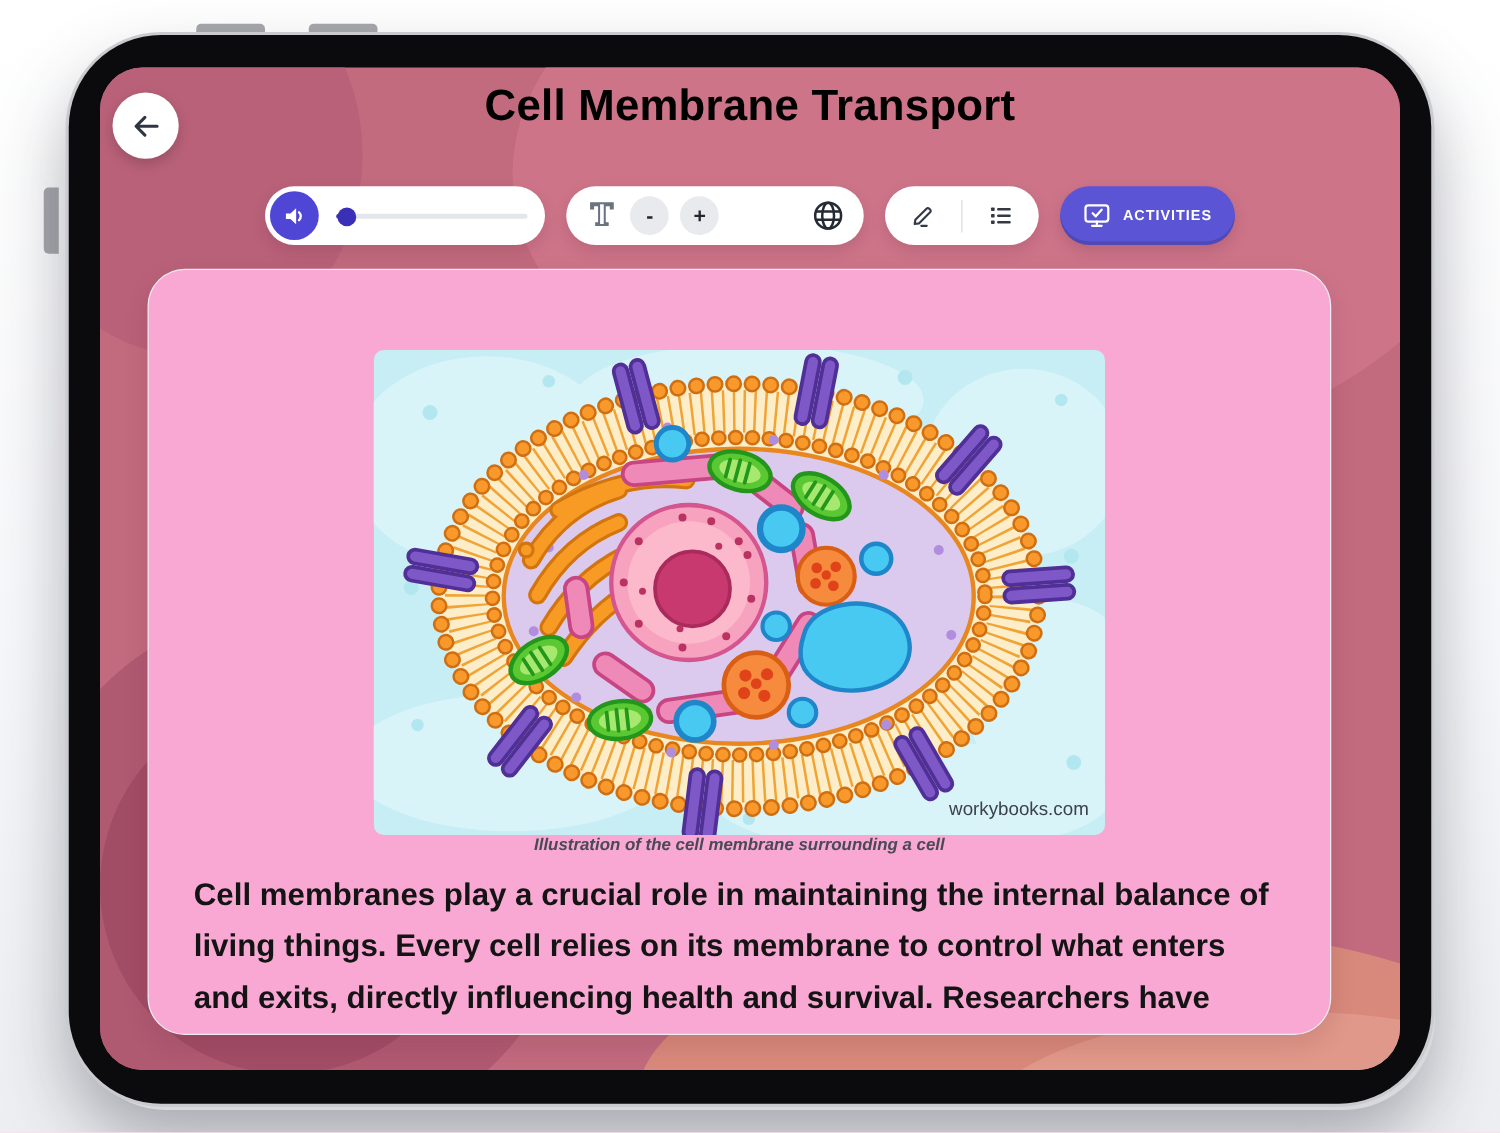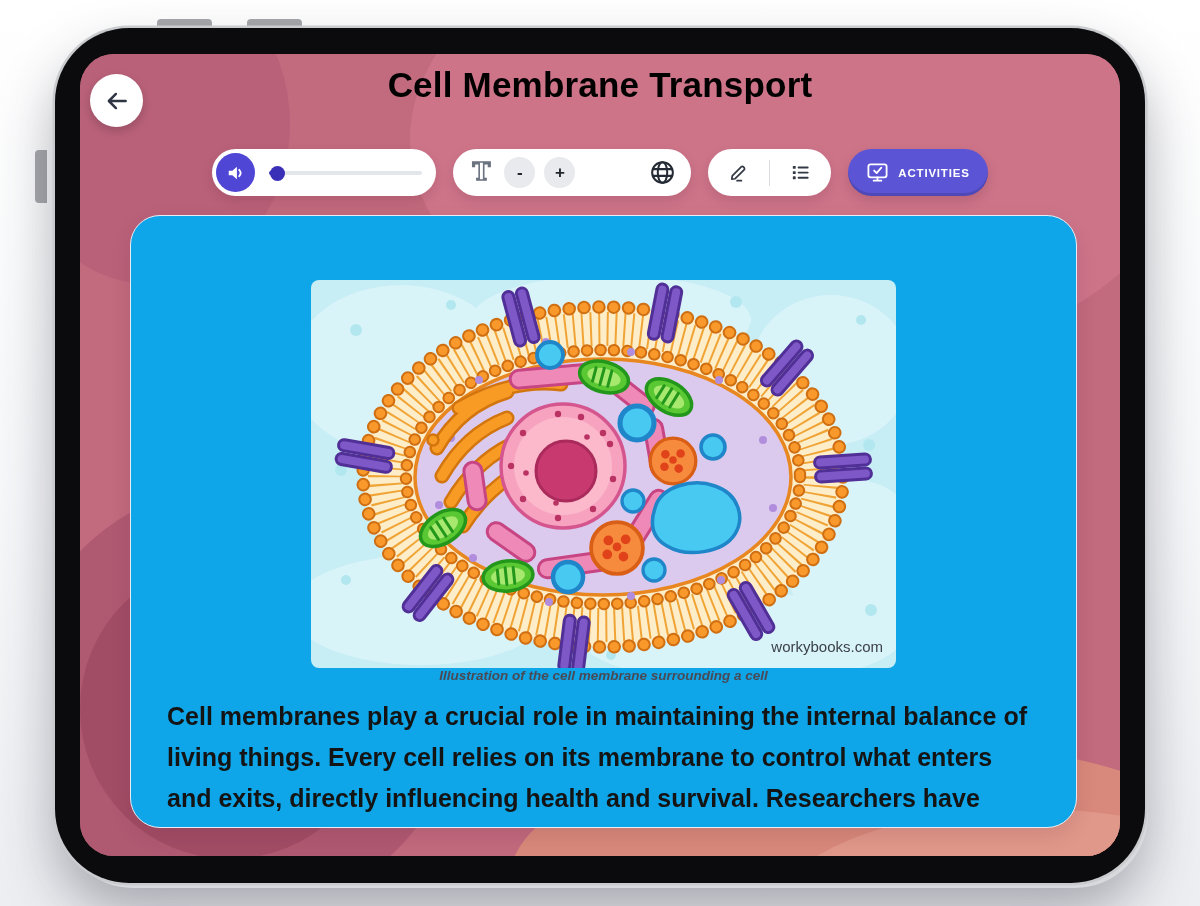--- a/index.html
+++ b/index.html
@@ -39,21 +39,21 @@
   .pill-text{width:208px;padding:0 15px;gap:9px;}
   .circle-btn{width:31px;height:31px;border-radius:50%;background:#e8eaee;border:none;display:flex;align-items:center;
               justify-content:center;font-size:17px;font-weight:700;color:#23272f;cursor:pointer;font-family:"Liberation Sans",sans-serif;}
   .globe-wrap{margin-left:auto;display:flex;cursor:pointer;}
   .pill-annot{width:123px;justify-content:space-evenly;}
   .divider{width:1px;height:26px;background:#d8dbe0;}
   .activities-btn{height:47px;border-radius:24px;background:#5b55d6;border:none;display:flex;align-items:center;
                   gap:9px;padding:0 18px;cursor:pointer;box-shadow:inset 0 -3px 0 rgba(0,0,0,.14),0 5px 12px rgba(90,30,50,.18);text-align:center;}
   .activities-label{color:#fff;font-size:11.5px;font-weight:700;letter-spacing:.8px;font-family:"Liberation Sans",sans-serif;}
 
-  .card{position:absolute;left:50px;top:161px;width:945px;height:611px;background:#0ea5e9;border-radius:30px;
+  .card{position:absolute;left:38px;top:161px;width:945px;height:611px;background:#f9a8d4;border-radius:30px;
         border:1px solid #e9ecf2;box-shadow:0 8px 20px rgba(80,20,40,.12);overflow:hidden;}
   .illustration{display:block;margin:64px auto 0;}
   .caption{text-align:center;font-size:13.5px;font-weight:700;font-style:italic;color:#4a4a55;}
   .paragraph{margin:13px 36px 0;font-size:25px;line-height:41px;font-weight:700;color:#141414;}
   .icon{display:block;}
 </style>
 </head>
 <body>
 
 <div class="stage">

